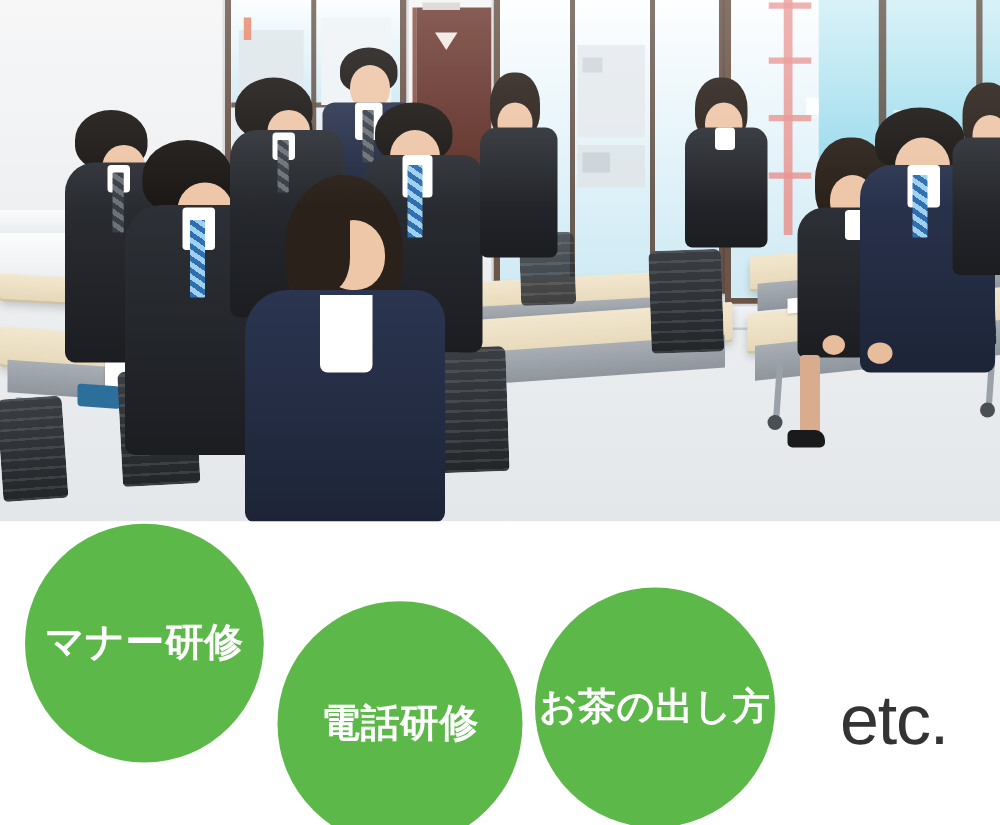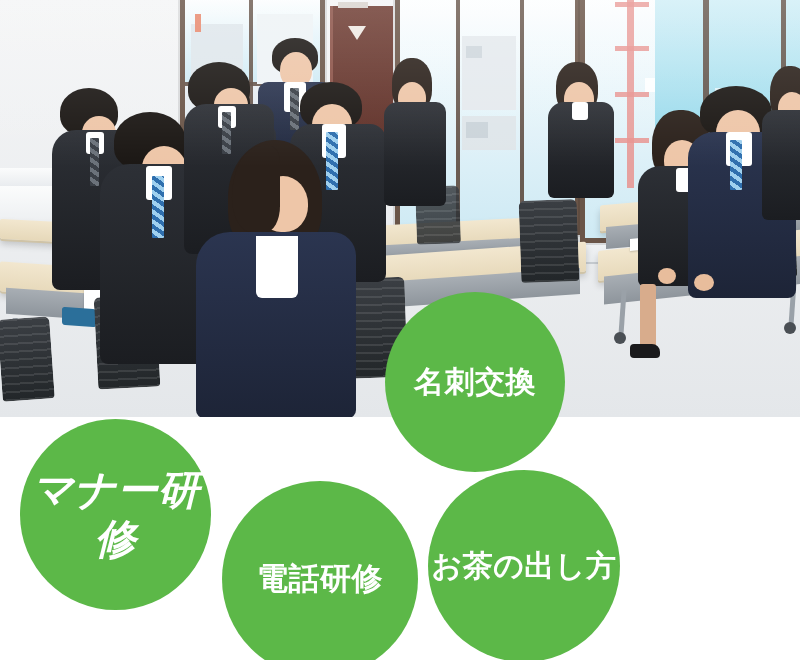--- a/index.html
+++ b/index.html
@@ -416,23 +416,23 @@
     <div class="person">
       <div class="hair-long" style="left:392px;top:58px;width:40px;height:54px;"></div>
       <div class="head" style="left:398px;top:82px;width:28px;height:32px;"></div>
       <div class="torso" style="left:384px;top:102px;width:62px;height:104px;border-radius:14px 10px 6px 6px;"></div>
     </div>
 
     <div id="photo-tint"></div>
   </div>
 
 
-  <div class="bubble" style="left:385px;top:292px;width:180px;height:180px;background:#5cb848;font-size:30px;">名刺交換</div>
-
-
-  <div class="bubble" style="left:20px;top:419px;width:191px;height:191px;background:#5cb848;font-size:41px;font-style:italic;">マナー研修</div>
+
+
+  <div class="bubble" style="left:20px;top:419px;width:191px;height:191px;background:#5cb848;font-size:31px;">マナー研修</div>
 
   <div class="bubble" style="left:222px;top:481px;width:196px;height:196px;background:#5cb848;font-size:31px;">電話研修</div>
 
   <div class="bubble" style="left:428px;top:470px;width:192px;height:192px;background:#5cb848;font-size:30px;">お茶の出し方</div>
 
+  <div id="etc" style="left:672px;top:548px;">etc.</div>
 
 </div>
 
 </body></html>

